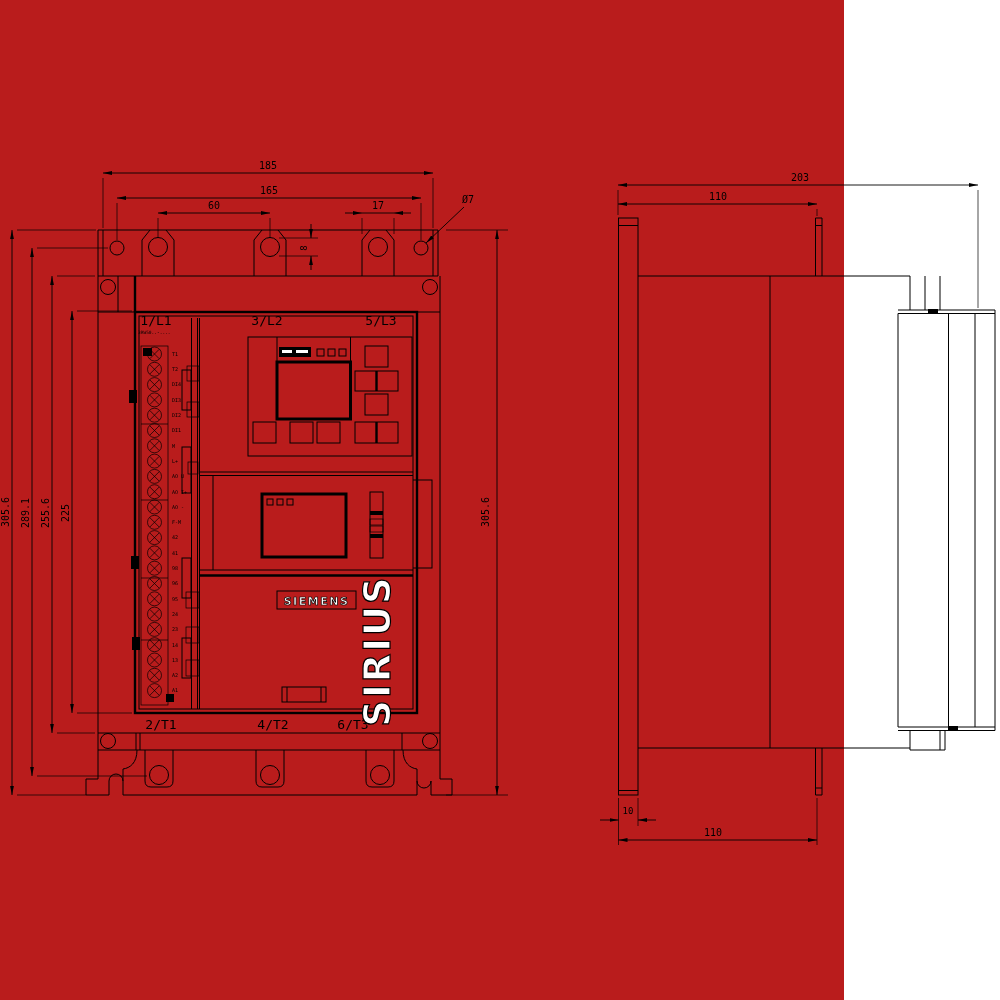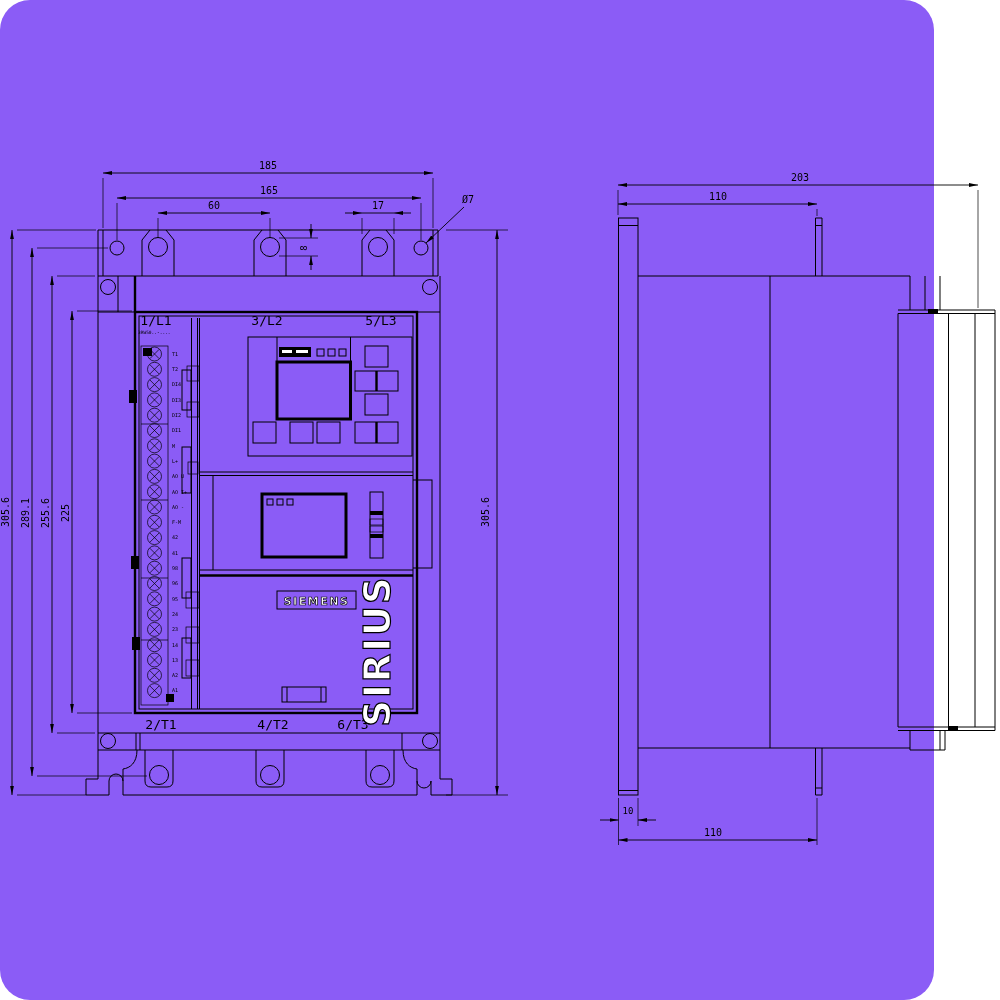--- a/index.html
+++ b/index.html
@@ -1,16 +1,16 @@
 <!DOCTYPE html>
 <html><head>
 <meta charset="utf-8">
 <style>
   html,body{margin:0;padding:0;background:#fff;}
-  .stage{width:934px;height:1000px;background:#8b5cf6;position:relative;border-radius:30px;}
+  .stage{width:844px;height:1000px;background:#b91c1c;position:relative;}
   svg{display:block}
   .l {stroke:#000;stroke-width:1;fill:none}
   .lt{stroke:#000;stroke-width:.7;fill:none}
   .t2{stroke:#000;stroke-width:2.4;fill:none}
   .t3{stroke:#000;stroke-width:3;fill:none}
   .d {stroke:#000;stroke-width:.9;fill:none}
   .fb{fill:#000;stroke:none}
   text{font-family:"DejaVu Sans Mono","Liberation Mono",monospace;fill:#000;stroke:none}
   .dt{font-size:10px;text-anchor:middle}
   .dts{font-size:9px;text-anchor:middle}

